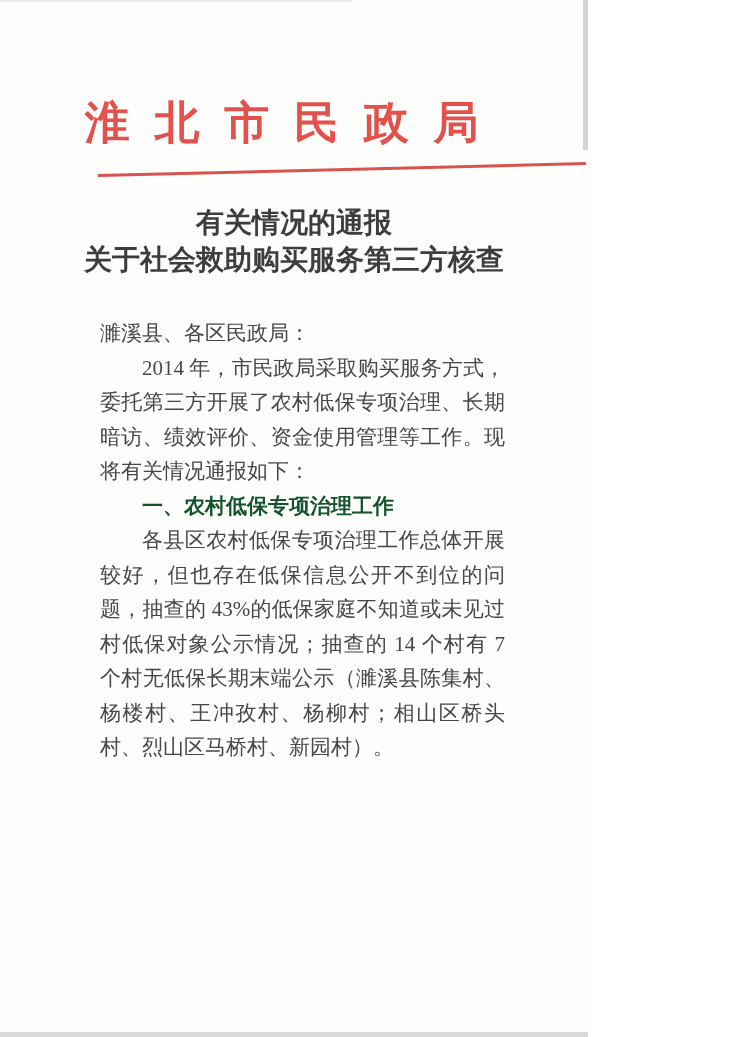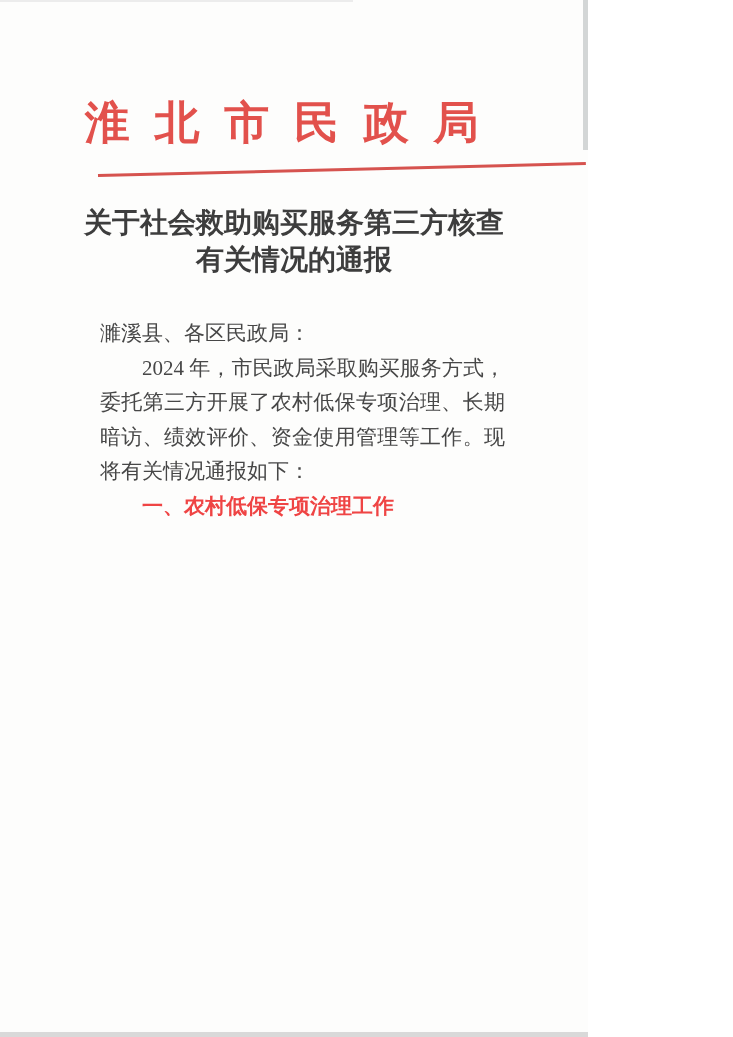--- a/index.html
+++ b/index.html
@@ -53,21 +53,21 @@
     font-size: 21px;
     line-height: 34.5px;
     color: #474747;
     text-align: justify;
   }
   .body p { margin: 0; }
   .indent { text-indent: 2em; }
   .section-heading {
     font-family: "Liberation Sans", "DejaVu Sans", sans-serif;
     font-weight: bold;
-    color: #ef4444;
+    color: #14532d;
   }
   
   .scan-edge-right {
     position: absolute;
     right: 0; top: 0;
     width: 5px; height: 150px;
     background: #d3d6d6;
   }
   .scan-edge-bottom {
     position: absolute;
@@ -85,27 +85,28 @@
 </head>
 <body>
 
 <div class="page">
 
   <div class="letterhead">淮北市民政局</div>
 
   <div class="red-line"></div>
 
   <h1 class="doc-title">
+    <span class="title-line">有关情况的通报</span>
     <span class="title-line">关于社会救助购买服务第三方核查</span>
-    <span class="title-line">有关情况的通报</span>
   </h1>
 
   <div class="body">
     <p class="salutation">濉溪县、各区民政局：</p>
-    <p class="para indent">2024 年，市民政局采取购买服务方式，委托第三方开展了农村低保专项治理、长期暗访、绩效评价、资金使用管理等工作。现将有关情况通报如下：</p>
+    <p class="para indent">2014 年，市民政局采取购买服务方式，委托第三方开展了农村低保专项治理、长期暗访、绩效评价、资金使用管理等工作。现将有关情况通报如下：</p>
     <p class="section-heading indent">一、农村低保专项治理工作</p>
+    <p class="para indent">各县区农村低保专项治理工作总体开展较好，但也存在低保信息公开不到位的问题，抽查的 43%的低保家庭不知道或未见过村低保对象公示情况；抽查的 14 个村有 7 个村无低保长期末端公示（濉溪县陈集村、杨楼村、王冲孜村、杨柳村；相山区桥头村、烈山区马桥村、新园村）。</p>
   </div>
 
   <div class="scan-edge-top"></div>
   <div class="scan-edge-right"></div>
   <div class="scan-edge-bottom"></div>
 
 </div>
 
 </body></html>

